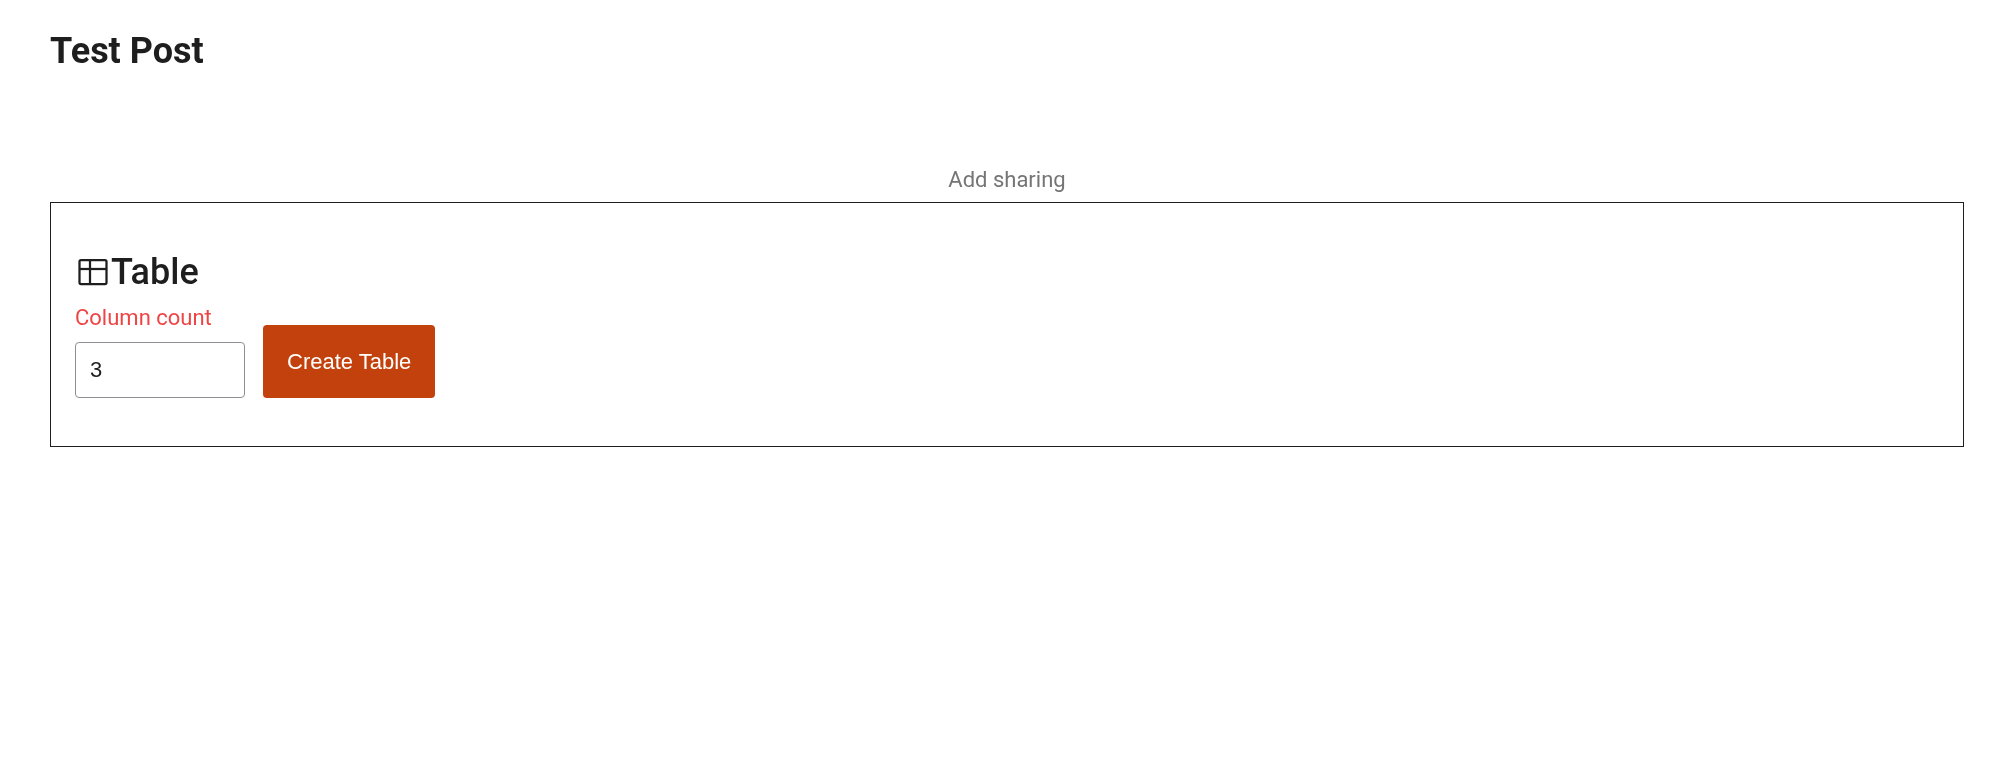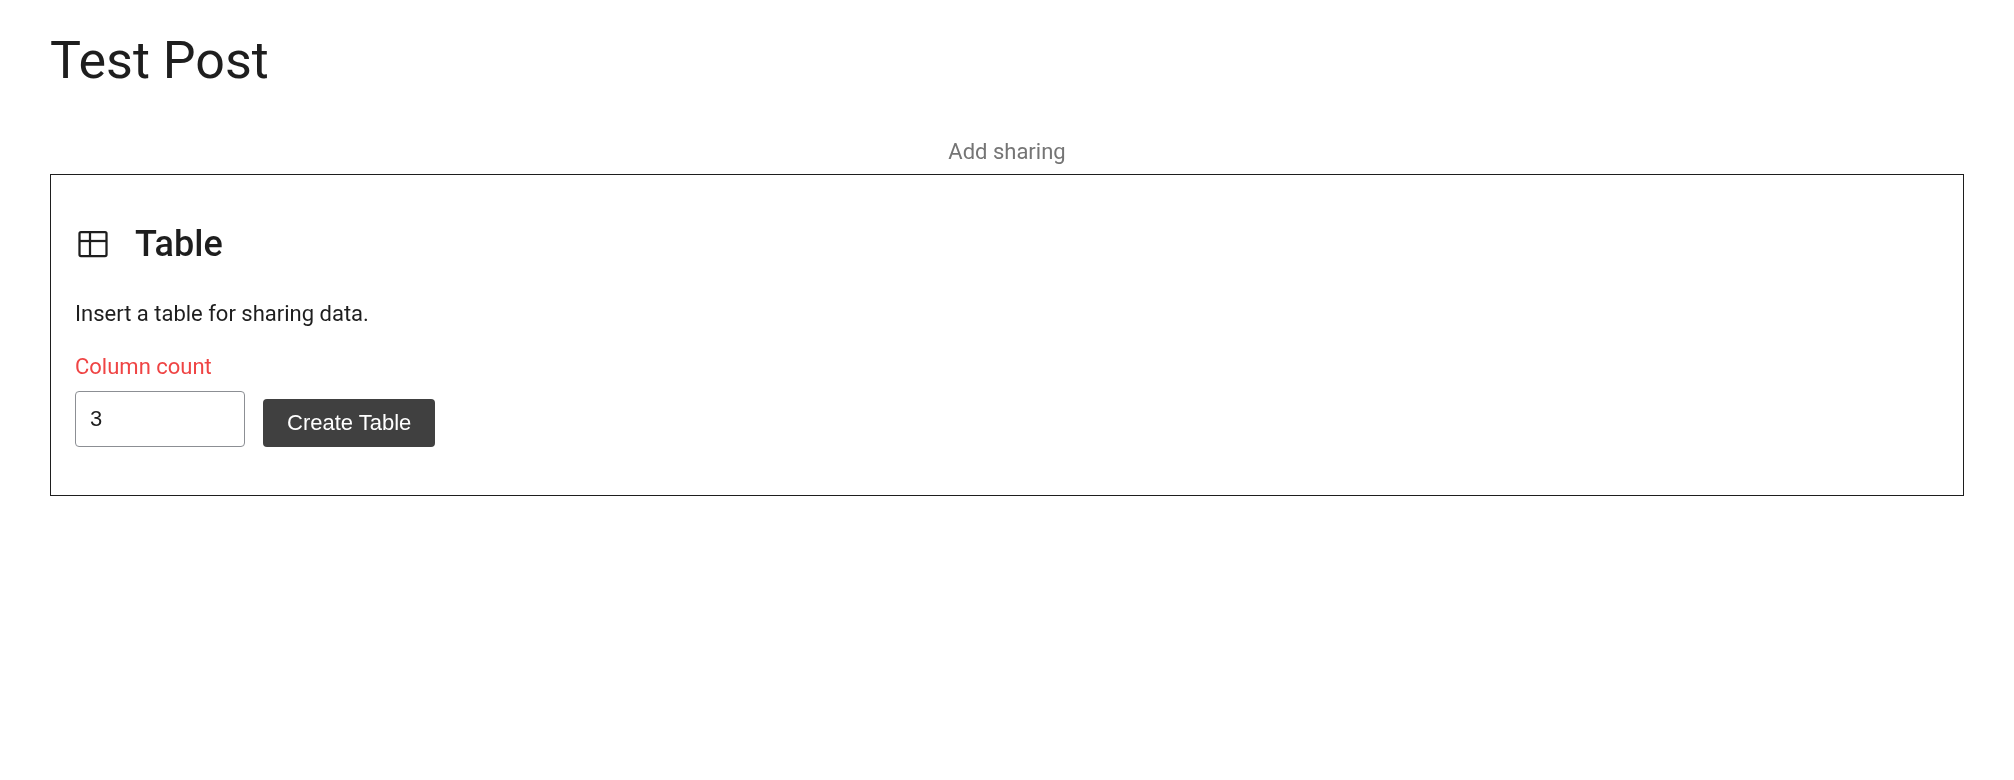--- a/index.html
+++ b/index.html
@@ -7,40 +7,39 @@
       margin: 0;
       padding: 0;
     }
     body {
       font-family: -apple-system, BlinkMacSystemFont, "Segoe UI", Roboto, Helvetica, Arial, sans-serif;
       background: #fff;
       padding: 30px 50px;
       width: 2014px;
     }
     .post-title {
-      font-size: 52px;
-      font-weight: 400;
+      font-size: 36px;
+      font-weight: 700;
       color: #1e1e1e;
-      margin-bottom: 48px;
+      margin-bottom: 95px;
     }
     .caption-label {
       text-align: center;
       color: #757575;
       font-size: 22px;
       margin-bottom: 10px;
     }
     .block-container {
       border: 1px solid #1e1e1e;
       padding: 48px 24px 48px 24px;
     }
     .block-header {
       display: flex;
       align-items: center;
-      gap: 24px;
-      margin-bottom: 36px;
+      margin-bottom: 12px;
     }
     .table-icon {
       width: 36px;
       height: 36px;
       color: #1e1e1e;
     }
     .block-title {
       font-size: 36px;
       font-weight: 500;
       color: #1e1e1e;
@@ -68,23 +67,23 @@
       width: 170px;
       height: 56px;
       border: 1px solid #8c8f94;
       border-radius: 4px;
       font-size: 22px;
       padding: 0 14px;
       color: #1e1e1e;
       background: #fff;
     }
     .create-button {
-      height: 48px;
+      height: 73px;
       padding: 0 24px;
-      background: #404040;
+      background: #c2410c;
       color: #fff;
       border: none;
       border-radius: 4px;
       font-size: 22px;
       font-weight: 400;
       cursor: pointer;
     }
   </style>
 </head>
 <body>
@@ -98,21 +97,20 @@
     <span class="table-icon">
       <svg viewBox="0 0 24 24" width="36" height="36" fill="none" stroke="currentColor" stroke-width="1.5">
         <rect x="3" y="4" width="18" height="16" rx="1"></rect>
         <line x1="3" y1="10" x2="21" y2="10"></line>
         <line x1="10" y1="4" x2="10" y2="20"></line>
       </svg>
     </span>
     <h2 class="block-title">Table</h2>
   </div>
 
-  <p class="block-description">Insert a table for sharing data.</p>
 
   <div class="form-row">
     <div class="field-group">
       <label class="field-label">Column count</label>
       <input type="number" class="number-input" value="3" style="">
     </div>
     <button class="create-button">Create Table</button>
   </div>
 </div>
 

